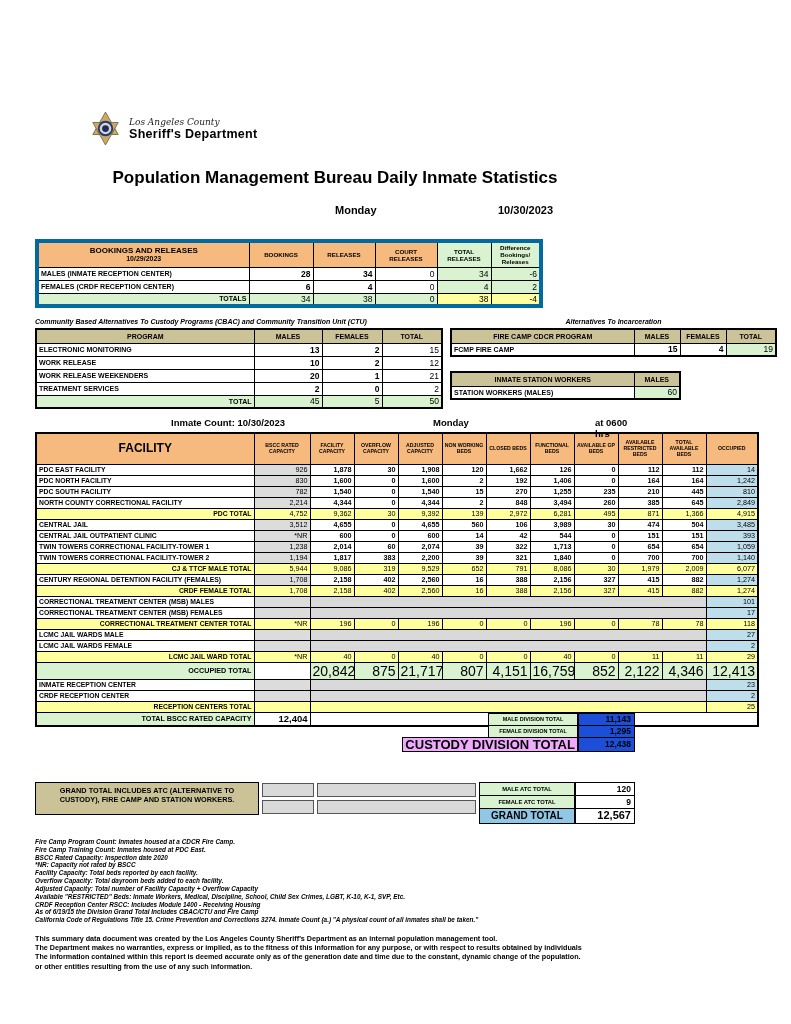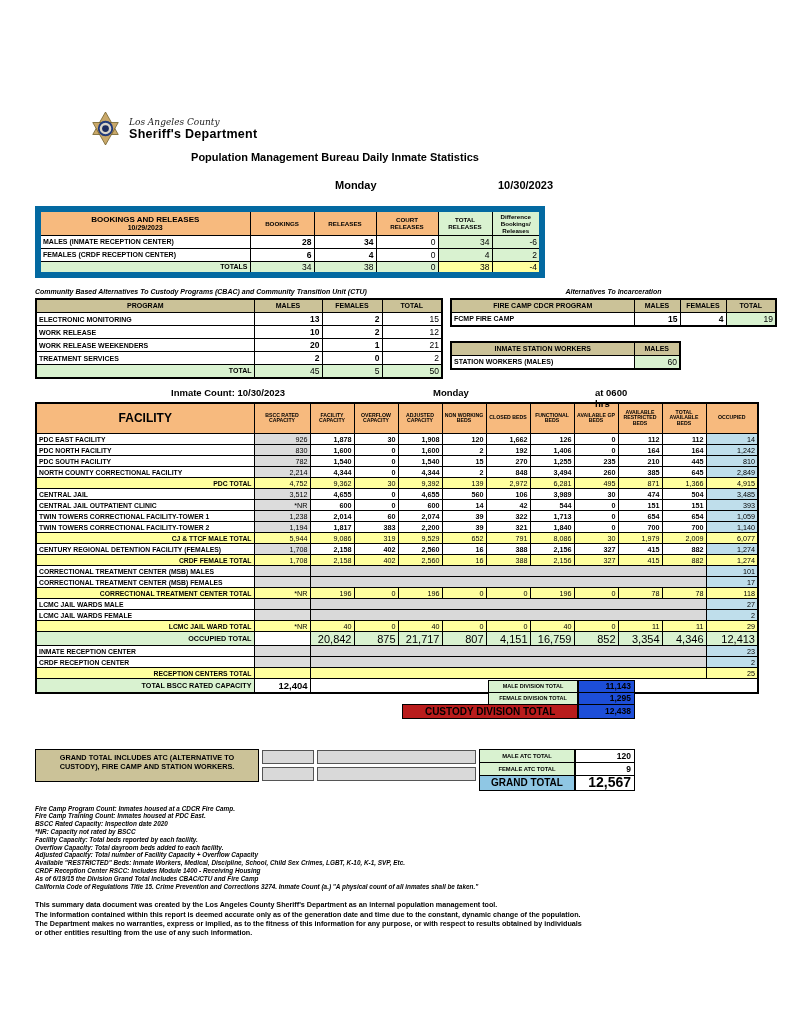--- a/index.html
+++ b/index.html
@@ -5,35 +5,35 @@
   *{box-sizing:border-box;margin:0;padding:0}
   html,body{width:791px;height:1024px;background:#fff;overflow:hidden}
   body{font-family:"Liberation Sans",sans-serif;color:#000}
   .page{position:relative;width:669px;height:1024px;padding:110px 34px 0 35px}
 
   
   .logo{display:flex;align-items:center;gap:7px;margin-left:54px}
   .logo-text .script{font-family:"DejaVu Serif",serif;font-style:italic;font-size:9px;color:#222}
   .logo-text .dept{font-weight:bold;font-size:12.5px;letter-spacing:.3px}
 
-  .doc-title{text-align:center;font-weight:bold;font-size:11px;margin-top:4px}
+  .doc-title{text-align:center;font-weight:bold;font-size:17px;margin-top:21px}
 
   .dayrow{position:relative;height:14px;margin-top:16px;font-weight:bold;font-size:11px}
   .dayrow .day{position:absolute;left:300px}
   .dayrow .date{position:absolute;left:463px}
 
   table{border-collapse:collapse;table-layout:fixed}
   td,th{border:1px solid #000;overflow:hidden;white-space:nowrap;padding:0 2px;vertical-align:middle}
   .tright{text-align:right}
   .b{font-weight:bold}
   .green{background:#D9F2D0}
   .yellow{background:#FFFF9E}
 
   
-  .btable{width:504px;margin-top:13px;border:6px solid #0369a1}
+  .btable{width:504px;margin-top:21px;border:4px solid #0369a1}
   .btable th{background:#F7BA7E;font-weight:bold;text-align:center;white-space:normal;line-height:1.15}
   .bh-main{font-size:8px}
   .bh-main .sub{font-size:7px;font-weight:bold}
   .btable th.bh{font-size:6.2px;height:26px}
   .btable th.bh.green{background:#D9F2D0}
   .btable td{height:13px;font-size:8.5px}
   .btable td.blabel{font-size:7px;font-weight:bold}
   .btable td.num{text-align:right}
 
   
@@ -65,54 +65,54 @@
   .facility-table td.flabel{font-size:6.8px;font-weight:bold}
   .facility-table td.num{text-align:right}
   .r-facility td.bscc{background:#DCDCDC}
   .r-facility td.occ{background:#BFDEEB}
   .r-subtotal td{background:#FFFF9E;border-top-width:1.5px;border-bottom-width:1.5px}
   .r-subtotal td.occ{background:#FFFF9E}
   .r-gray td.bscc{background:#DCDCDC}
   .r-gray td.grayspan{background:#D9D9D9}
   .r-gray td.grayspan.nt{border-top:none}
   .r-gray td.occ{background:#BFDEEB}
-  .r-green td{background:#D9F2D0;height:14px;font-size:11px;border-top-width:1.5px;border-bottom-width:1.5px}
+  .r-green td{background:#D9F2D0;height:14px;font-size:14px;border-top-width:1.5px;border-bottom-width:1.5px}
   .r-green td.flabel{font-size:7.2px}
   .r-green td.bscc-w{background:#fff}
   .r-recep_total td{background:#FFFF9E}
   .r-bscc_total td{height:14px}
   .r-bscc_total td.gl{background:#D9F2D0;font-size:7.2px}
   .r-bscc_total td.val{font-size:9.5px;font-weight:bold;text-align:right}
   .r-bscc_total td.empty{border:none;background:#fff}
 
   
   .division-block{width:233px;margin-left:auto;margin-top:-14px;margin-right:0;position:relative}
   .div-row{display:flex;justify-content:flex-end;height:13px;margin-top:-1px}
   .div-row:first-child{margin-top:0}
   .div-label{width:90px;background:#D9F2D0;border:1px solid #000;font-size:5.5px;font-weight:bold;text-align:center;line-height:11px;overflow:hidden;white-space:nowrap}
   .div-value{width:57px;background:#1d4ed8;border:1px solid #000;font-size:8.5px;font-weight:bold;text-align:right;padding-right:3px;line-height:11px}
   .div-row.custody{height:15px}
-  .div-row.custody .div-label{width:177px;background:#b91c1c;font-size:10px;line-height:13px;border-width:1.5px}
+  .div-row.custody .div-label{width:177px;background:#f0abfc;font-size:13px;line-height:13px;border-width:1.5px}
   .div-row.custody .div-value{line-height:13px;border-width:1.5px}
 
   
   .grand-section{display:flex;margin-top:30px;align-items:flex-start}
   .grand-note{width:224px;background:#CBC298;border:1.5px solid #000;font-size:7.3px;font-weight:bold;text-align:center;padding:3px 8px;height:33px;line-height:1.25}
   .grand-grays{flex:1;padding:1px 3px 0 3px}
   .gs-row{display:flex;height:14px;margin-bottom:3px}
   .gs-a{width:52px;background:#D9D9D9;border:1px solid #555;margin-right:3px}
   .gs-b{flex:1;background:#D9D9D9;border:1px solid #555}
   .grand-rows{width:156px}
   .g-row{display:flex;height:14px;margin-top:-1px}
   .g-row:first-child{margin-top:0}
   .g-label{width:96px;background:#D9F2D0;border:1px solid #000;font-size:5.8px;font-weight:bold;text-align:center;line-height:12px;overflow:hidden;white-space:nowrap}
   .g-value{width:60px;background:#fff;border:1px solid #000;font-size:8.5px;font-weight:bold;text-align:right;padding-right:3px;line-height:12px}
   .g-row.grand{height:16px}
   .g-row.grand .g-label{background:#8FC7E4;font-size:10px;line-height:13px;border-width:1.5px}
-  .g-row.grand .g-value{font-size:14px;line-height:13px;border-width:1.5px}
+  .g-row.grand .g-value{font-size:11px;line-height:13px;border-width:1.5px}
 
   
   .footnotes{margin-top:14px}
   .fnote{font-size:6.4px;font-style:italic;font-weight:bold;line-height:1.22}
   .disclaimer{margin-top:10px}
   .dline{font-size:7.2px;font-weight:bold;line-height:1.28}
 </style>
 </head>
 <body>
 
@@ -550,21 +550,21 @@
         <tr class="r-green">
           <td class="flabel tright">OCCUPIED TOTAL</td>
           <td class="num bscc-w"></td>
           <td class="num">20,842</td>
           <td class="num">875</td>
           <td class="num">21,717</td>
           <td class="num">807</td>
           <td class="num">4,151</td>
           <td class="num">16,759</td>
           <td class="num">852</td>
-          <td class="num">3,354</td>
+          <td class="num">2,122</td>
           <td class="num">4,346</td>
           <td class="num occ">12,413</td>
         </tr>
         <tr class="r-gray">
           <td class="flabel">INMATE RECEPTION CENTER</td>
           <td class="num bscc"></td>
           <td class="grayspan" colspan="9"></td>
           <td class="num occ">23</td>
         </tr>
         <tr class="r-gray">
@@ -638,18 +638,18 @@
       <div class="fnote">Facility Capacity: Total beds reported by each facility.</div>
       <div class="fnote">Overflow Capacity: Total dayroom beds added to each facility.</div>
       <div class="fnote">Adjusted Capacity: Total number of Facility Capacity + Overflow Capacity</div>
       <div class="fnote">Available "RESTRICTED" Beds: Inmate Workers, Medical, Discipline, School, Child Sex Crimes, LGBT, K-10, K-1, SVP, Etc.</div>
       <div class="fnote">CRDF Reception Center RSCC: Includes Module 1400 - Receiving Housing</div>
       <div class="fnote">As of 6/19/15 the Division Grand Total Includes CBAC/CTU and Fire Camp</div>
       <div class="fnote">California Code of Regulations Title 15. Crime Prevention and Corrections 3274. Inmate Count (a.) "A physical count of all inmates shall be taken."</div>
     </div>
   <div id="disclaimer" class="disclaimer">
       <div class="dline">This summary data document was created by the Los Angeles County Sheriff's Department as an internal population management tool.</div>
+      <div class="dline">The Department makes no warranties, express or implied, as to the fitness of this information for any purpose, or with respect to results obtained by individuals</div>
       <div class="dline">The information contained within this report is deemed accurate only as of the generation date and time due to the constant, dynamic change of the population.</div>
-      <div class="dline">The Department makes no warranties, express or implied, as to the fitness of this information for any purpose, or with respect to results obtained by individuals</div>
       <div class="dline">or other entities resulting from the use of any such information.</div>
     </div>
 
 </div>
 
 </body></html>

